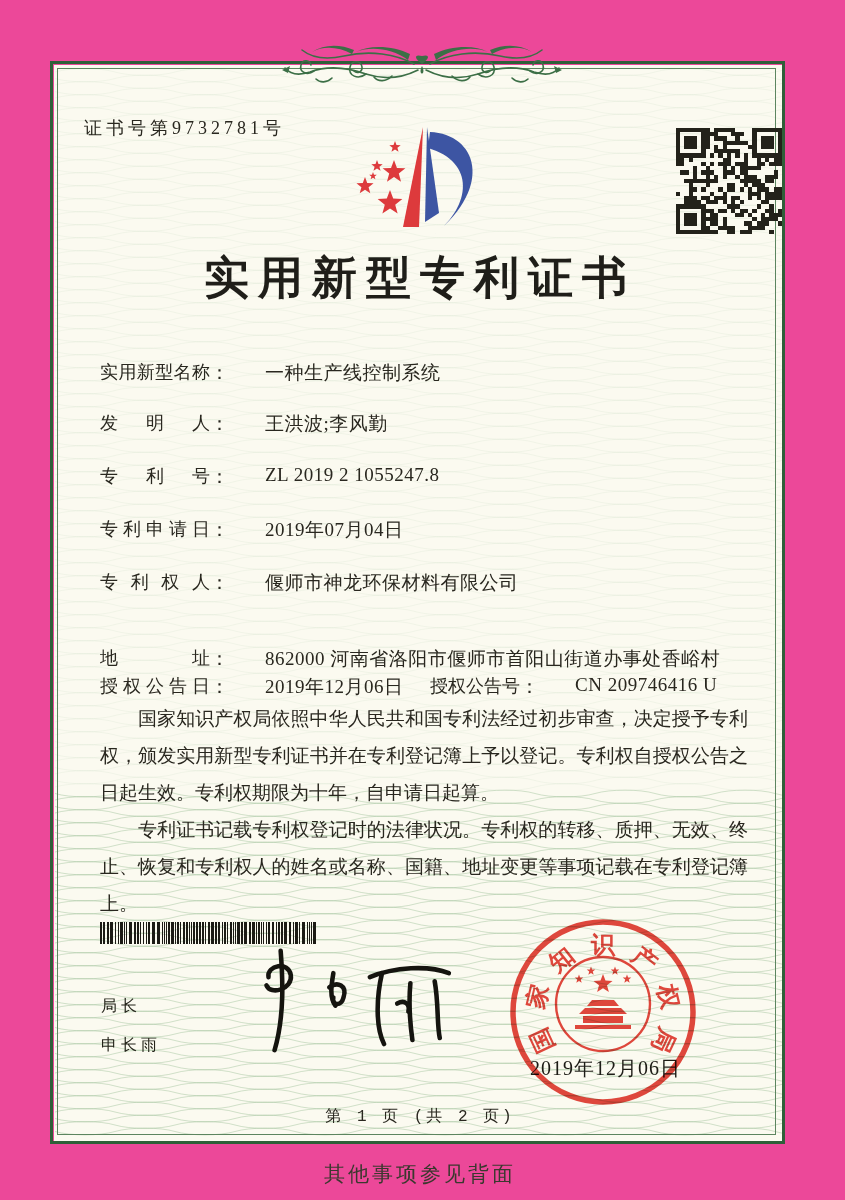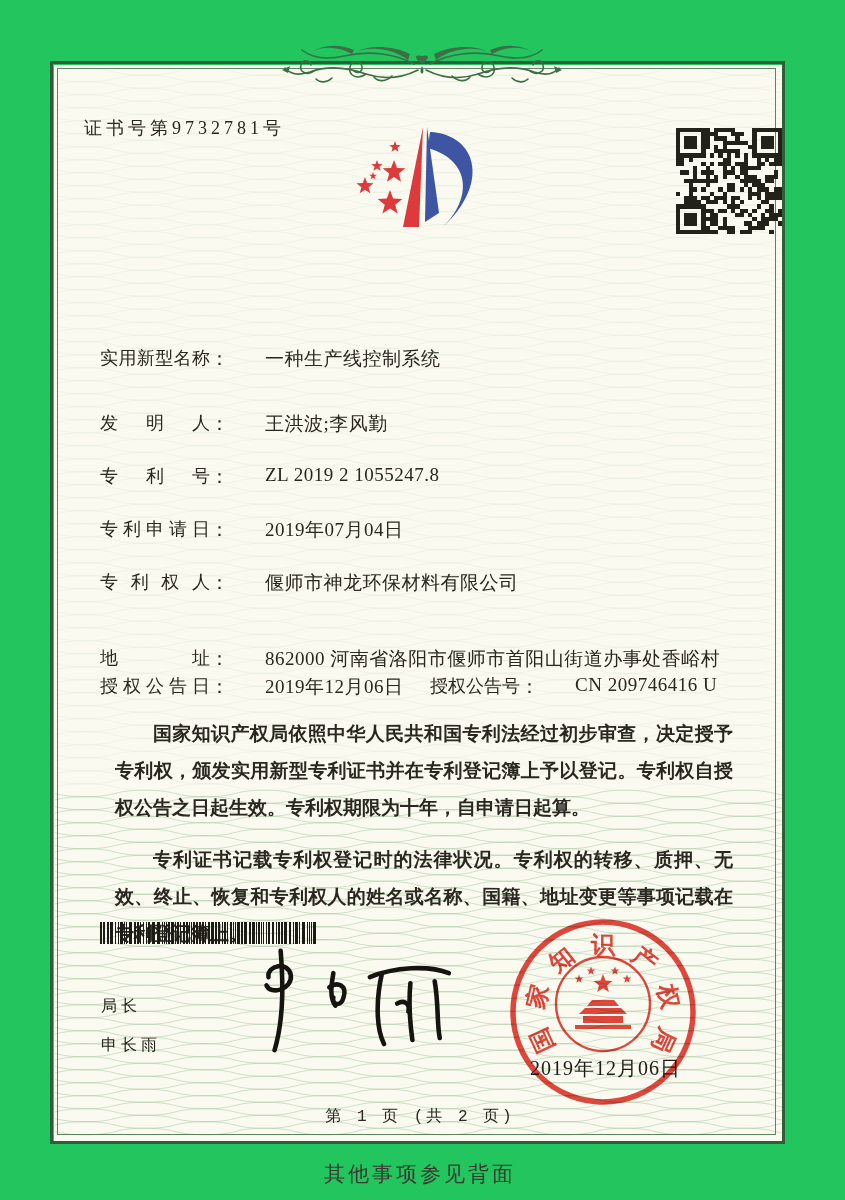--- a/index.html
+++ b/index.html
@@ -1,43 +1,43 @@
 <!DOCTYPE html>
 <html><head>
 <meta charset="utf-8">
 <style>
   html,body{margin:0;padding:0;}
   .page{
     position:relative; width:845px; height:1200px;
-    background:#22c55e;
+    background:#ec4899;
     font-family:"Liberation Serif","DejaVu Serif",serif;
     color:#29271f; overflow:hidden;
   }
   .inner-bg{position:absolute;left:54px;top:65px;width:729px;height:1077px;background:#fbfaf0;}
   .waves-wrap{position:absolute;left:55px;top:66px;width:727px;height:1075px;overflow:hidden;}
   .border-outer{position:absolute;left:50px;top:61px;width:729px;height:1077px;border:3px solid #2f5f39;}
   .border-inner{position:absolute;left:57px;top:68px;width:717px;height:1065px;border:1px solid #5c855f;}
   .ornament{position:absolute;left:282px;top:34px;width:280px;height:56px;}
   .cert-no{position:absolute;left:84px;top:116px;font-size:18px;letter-spacing:4px;}
   .logo{position:absolute;left:340px;top:112px;width:180px;height:135px;}
   .qr{position:absolute;left:676px;top:128px;width:106px;height:106px;}
   .title{
     position:absolute;left:57px;top:248px;width:726px;text-align:center;
     font-size:45px;font-weight:700;letter-spacing:9px;color:#1f1e19;
   }
   .field-row{position:absolute;left:100px;width:660px;display:flex;font-size:19px;}
   .field-label{width:110px;font-size:18px;text-align:justify;text-align-last:justify;flex:none;}
   .field-colon{flex:none;margin-right:4px;}
   .field-value{letter-spacing:.5px;margin-left:32px;}
-  .row-0{top:346px}.row-1{top:411px}.row-2{top:464px}.row-3{top:517px}
+  .row-0{top:360px}.row-1{top:411px}.row-2{top:464px}.row-3{top:517px}
   .row-4{top:570px}.row-5{top:646px}.row-6{top:674px}
   .pair2{position:absolute;left:330px;top:0;display:flex;font-size:19px;}
   .pair2 .field-label{width:auto;text-align-last:auto;}
   .paras{position:absolute;left:100px;top:700px;width:648px;font-size:19px;line-height:37px;text-align:justify;}
-  .paras p{margin:15px;text-indent:2em;font-weight:bold;}
+  .paras p{margin:0;text-indent:2em;}
   .barcode{position:absolute;left:100px;top:922px;width:218px;height:22px;}
   .signer{position:absolute;left:101px;top:986px;font-family:"Liberation Sans","DejaVu Sans",sans-serif;
     font-size:16px;letter-spacing:4px;line-height:39px;color:#232319;}
   .signature{position:absolute;left:230px;top:942px;width:228px;height:118px;}
   .seal-date{position:absolute;left:503px;top:1055px;width:205px;text-align:center;font-size:20px;letter-spacing:1px;color:#1d1c16;}
   .seal{position:absolute;left:498px;top:907px;width:210px;height:210px;mix-blend-mode:multiply;opacity:.92;pointer-events:none;}
   .page-footer{position:absolute;left:57px;top:1106px;width:726px;text-align:center;font-size:16px;letter-spacing:3px;font-family:Liberation Mono, monospace;}
   .back-note{position:absolute;left:57px;top:1160px;width:726px;text-align:center;font-size:21px;letter-spacing:3px;color:#3a382e;}
 </style>
 </head>
@@ -587,20 +587,21 @@
         <rect x="9" y="24" width="1" height="1" fill="#23221a"></rect>
         <rect x="12" y="24" width="1" height="1" fill="#23221a"></rect>
         <rect x="13" y="24" width="1" height="1" fill="#23221a"></rect>
         <rect x="15" y="24" width="1" height="1" fill="#23221a"></rect>
         <rect x="16" y="24" width="1" height="1" fill="#23221a"></rect>
         <rect x="17" y="24" width="1" height="1" fill="#23221a"></rect>
         <rect x="22" y="24" width="1" height="1" fill="#23221a"></rect>
       </g>
   </svg>
 
+  <div class="title">实用新型专利证书</div>
 
   <div class="field-row row-0">
     <div class="field-label">实用新型名称</div>
     <div class="field-colon">：</div>
     <div class="field-value">一种生产线控制系统</div>
   </div>
   <div class="field-row row-1">
     <div class="field-label">发明人</div>
     <div class="field-colon">：</div>
     <div class="field-value">王洪波;李风勤</div>

